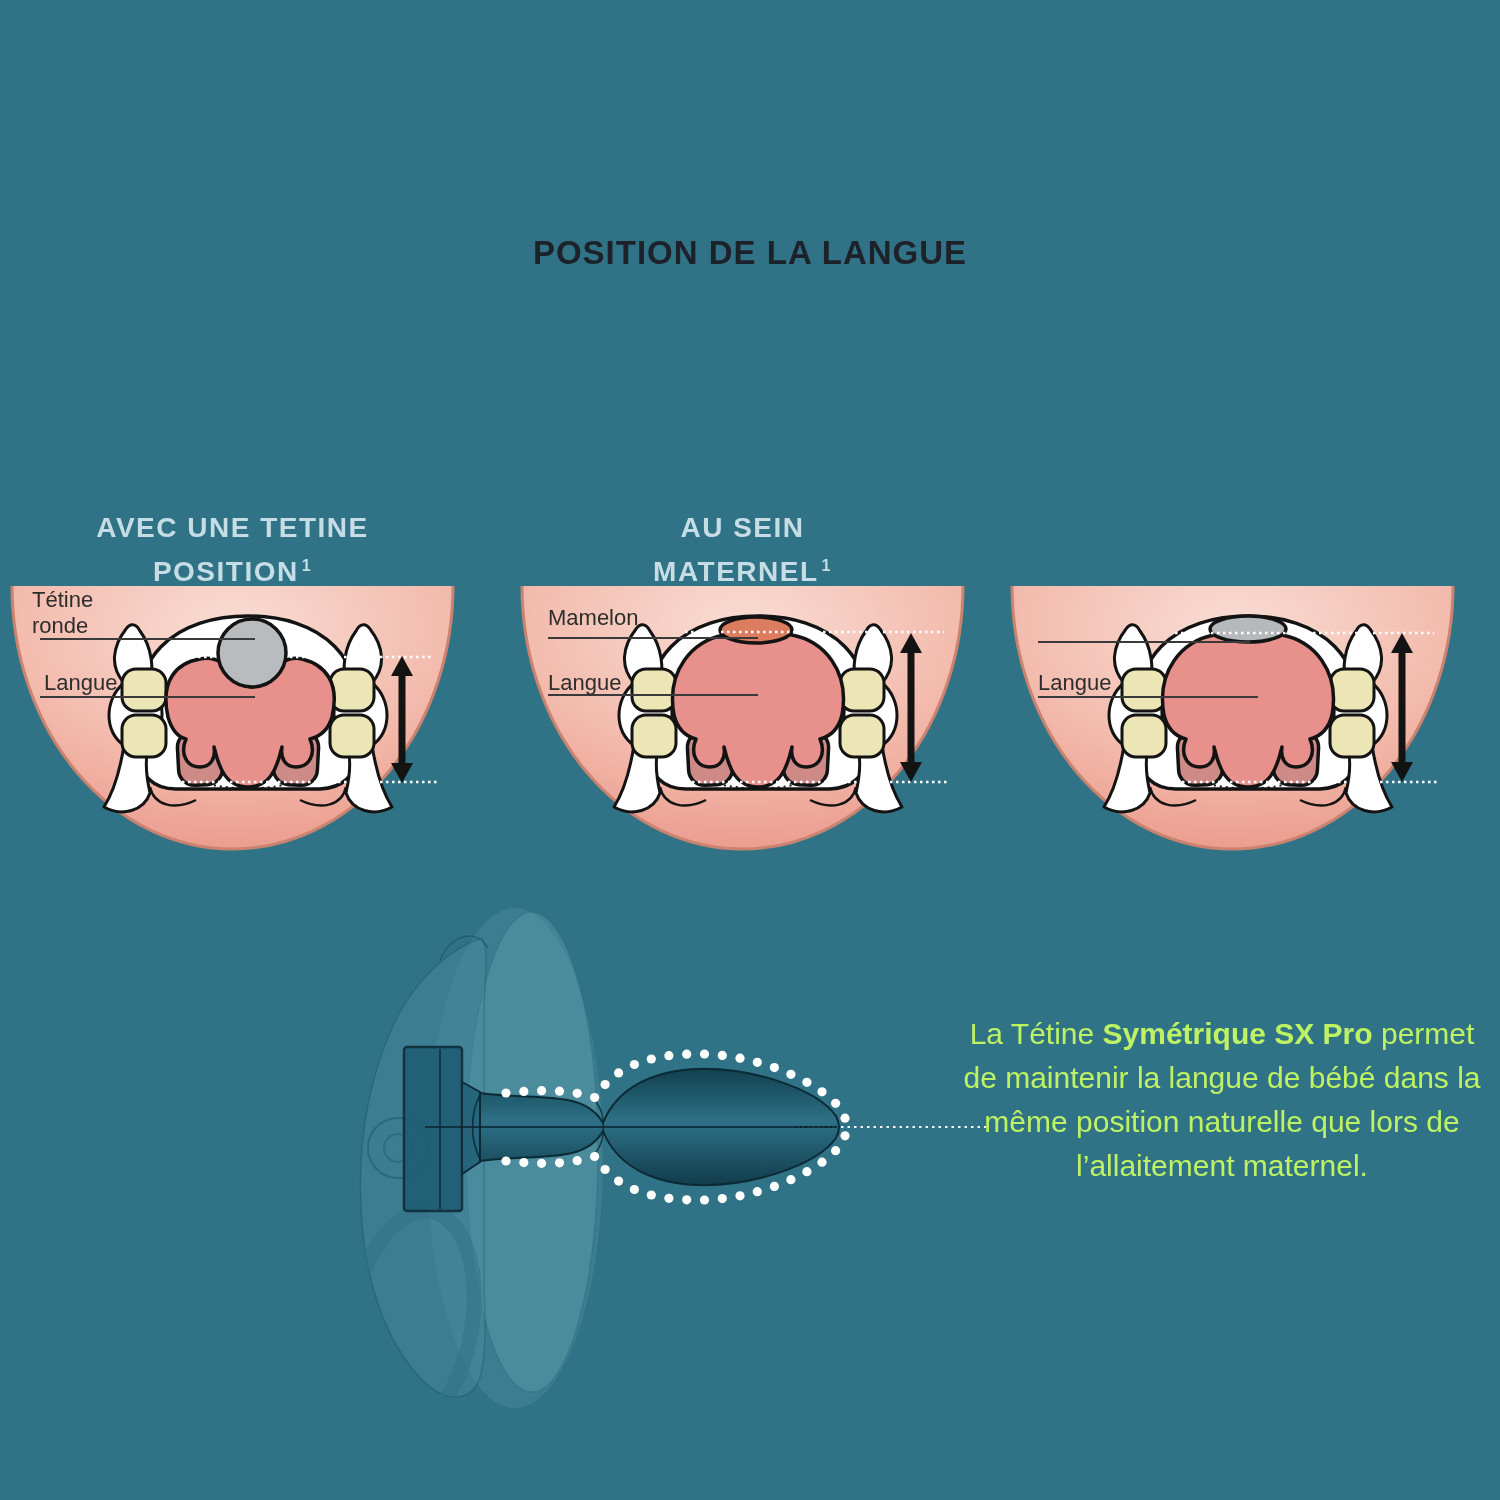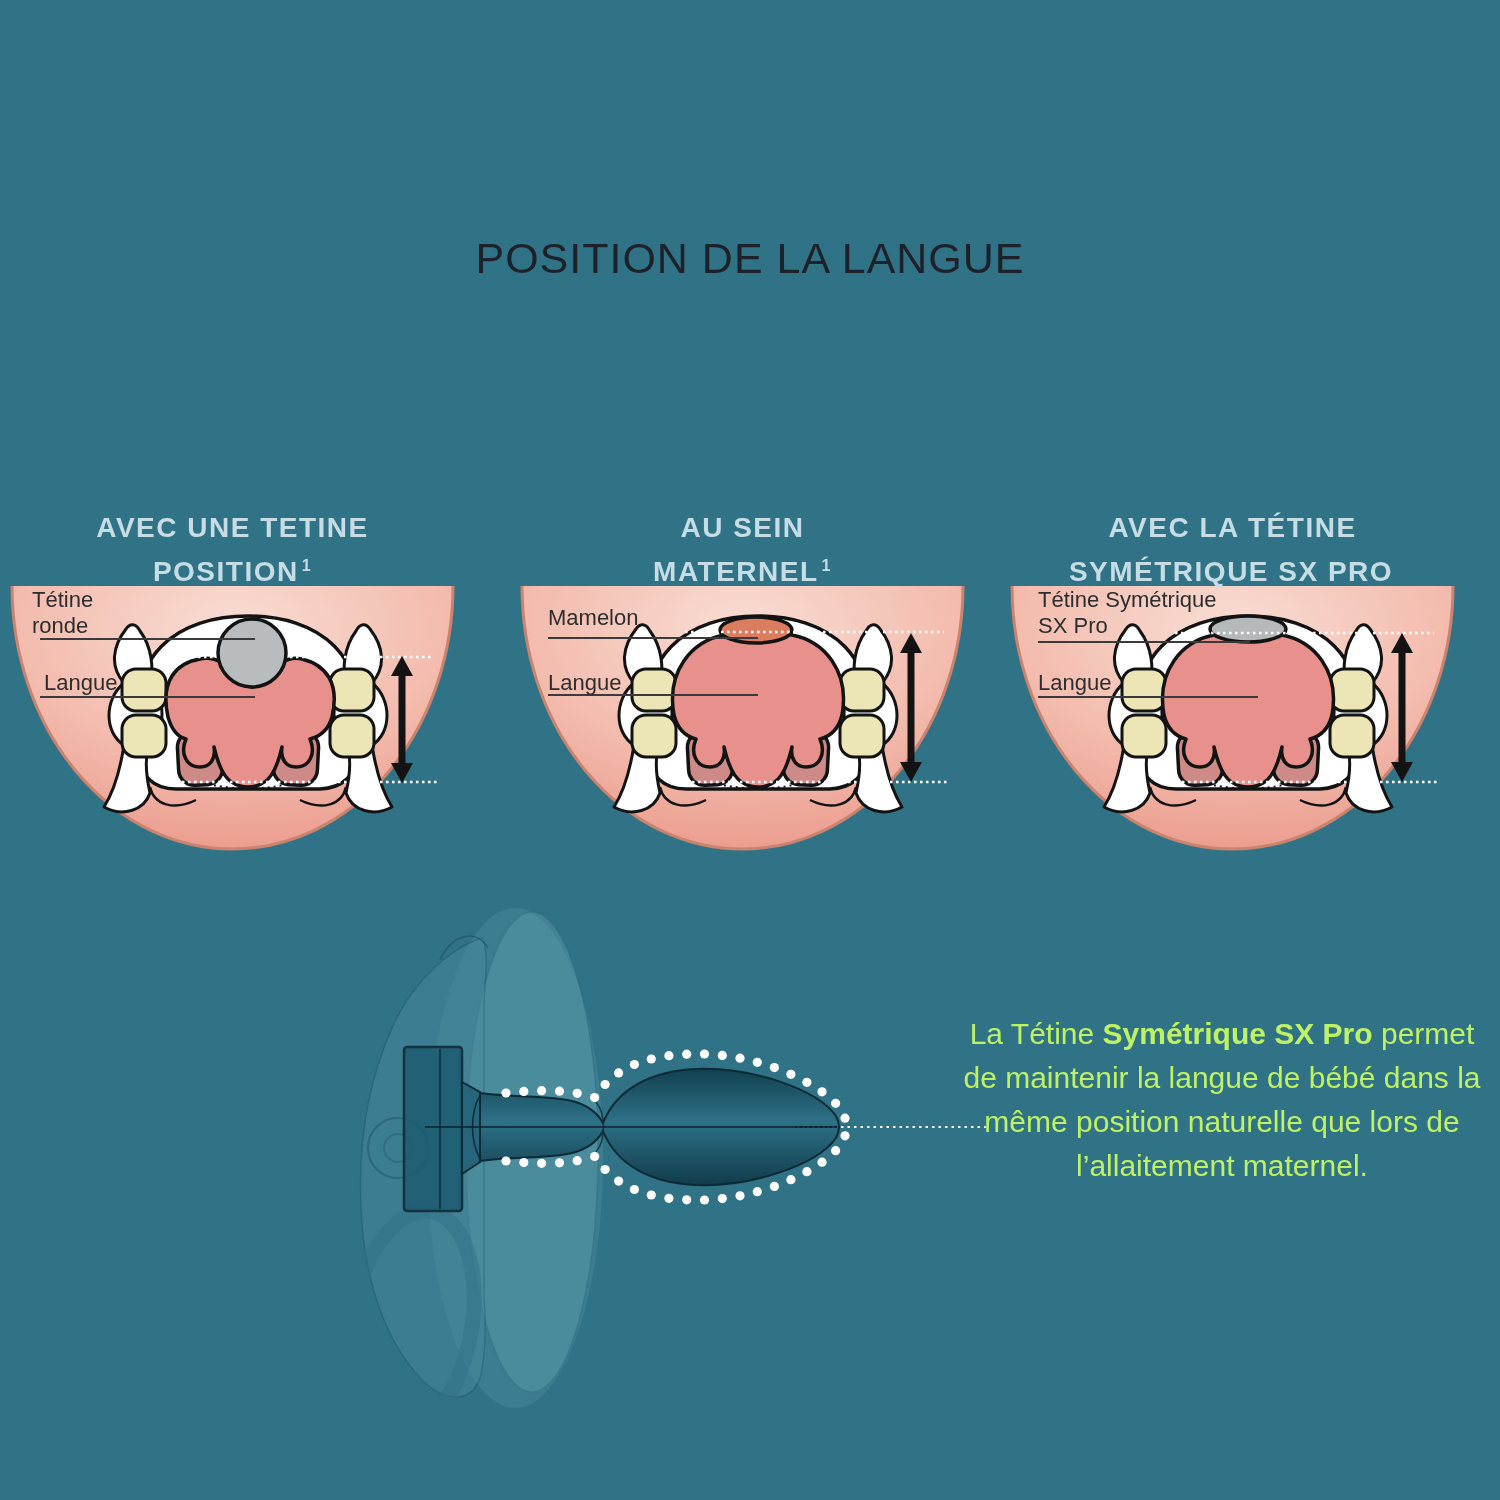--- a/index.html
+++ b/index.html
@@ -1,20 +1,20 @@
 <!DOCTYPE html>
 <html><head>
 <meta charset="utf-8">
 <style>
   html,body{margin:0;padding:0;background:#317386;}
   .canvas{position:relative;width:1500px;height:1500px;background:#317386;overflow:hidden;
           font-family:"Liberation Sans",sans-serif;}
   #scene{position:absolute;left:0;top:0;}
   .page-title{position:absolute;left:0;top:234px;width:100%;text-align:center;
-              font-size:43px;font-weight:normal;letter-spacing:1px;color:#1d222a;}
+              font-size:33px;font-weight:bold;letter-spacing:1px;color:#1d222a;}
   .col-heading{position:absolute;top:477px;width:445px;text-align:center;
                font-size:28px;font-weight:bold;letter-spacing:1.5px;line-height:38px;
                color:#c7dde6;margin-top:32px;}
   .col-heading sup{font-size:16px;margin-left:3px;}
   .dgroup{position:absolute;top:585px;width:445px;height:266px;}
   .dlabel{position:absolute;color:#2d2d2d;font-size:22px;line-height:26px;}
   .dlabel span{display:block;}
   .caption{position:absolute;left:962px;top:1012px;width:520px;text-align:center;
            color:#bef264;font-size:30px;line-height:44px;}
   .caption .bold{font-weight:bold;}
@@ -206,48 +206,40 @@
   <div class="page-title">POSITION DE LA LANGUE</div>
 
   <div class="col-heading" style="left:10px;">
     <span>AVEC UNE TETINE</span><br>
     <span>POSITION</span><sup>1</sup>
   </div>
   <div class="col-heading" style="left:520px;">
     <span>AU SEIN</span><br>
     <span>MATERNEL</span><sup>1</sup>
   </div>
-  <div class="col-heading" style="left:1010px;">
-    <span>AVEC LA TÉTINE</span><br>
-    <span>SYMÉTRIQUE SX PRO</span><sup></sup>
-  </div>
 
   <div class="dgroup" style="left:10px;">
     <div class="dlabel" style="left:22px;top:2px;">
       <span>Tétine</span>
       <span>ronde</span>
     </div>
     <div class="dlabel" style="left:34px;top:85px;">
       <span>Langue</span>
     </div>
   </div>
   <div class="dgroup" style="left:520px;">
     <div class="dlabel" style="left:28px;top:20px;">
       <span>Mamelon</span>
       <span></span>
     </div>
     <div class="dlabel" style="left:28px;top:85px;">
       <span>Langue</span>
     </div>
   </div>
   <div class="dgroup" style="left:1010px;">
-    <div class="dlabel" style="left:28px;top:2px;">
-      <span>Tétine Symétrique</span>
-      <span>SX Pro</span>
-    </div>
     <div class="dlabel" style="left:28px;top:85px;">
       <span>Langue</span>
     </div>
   </div>
 
   <div class="caption">
     <span>La Tétine </span><span class="bold">Symétrique SX Pro</span><span> permet de maintenir la langue de bébé dans la même position naturelle que lors de l’allaitement maternel.</span>
   </div>
 
 </div>

